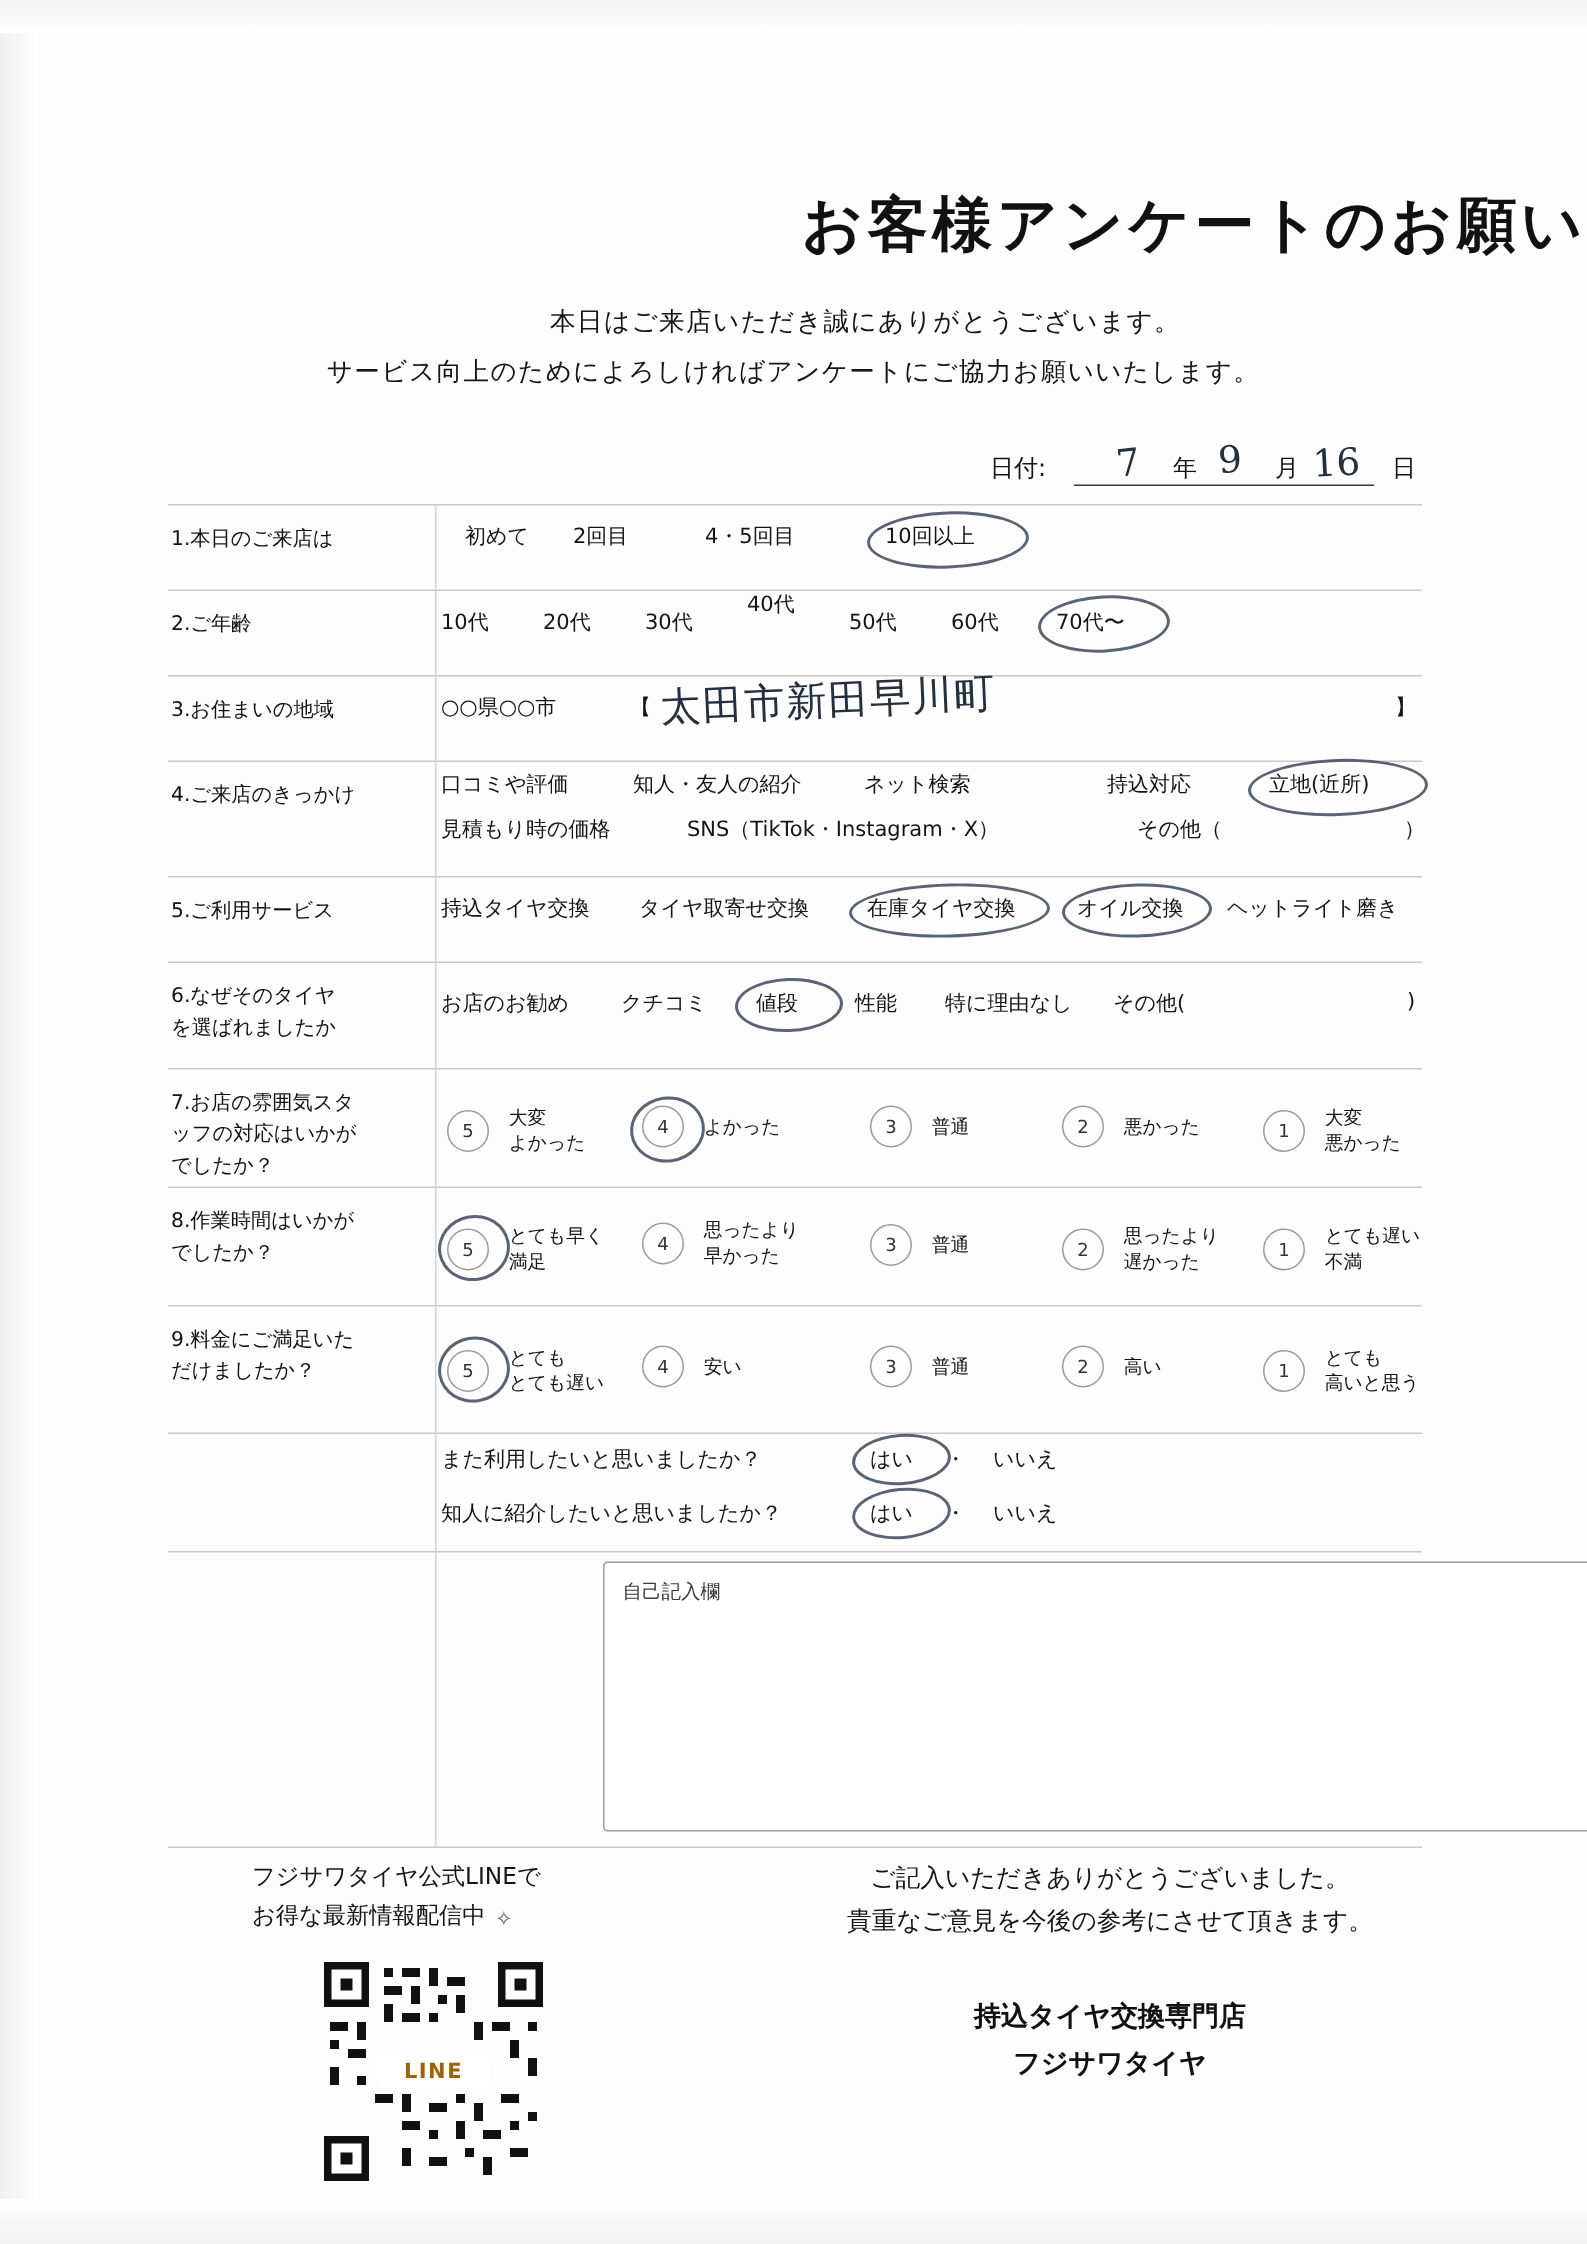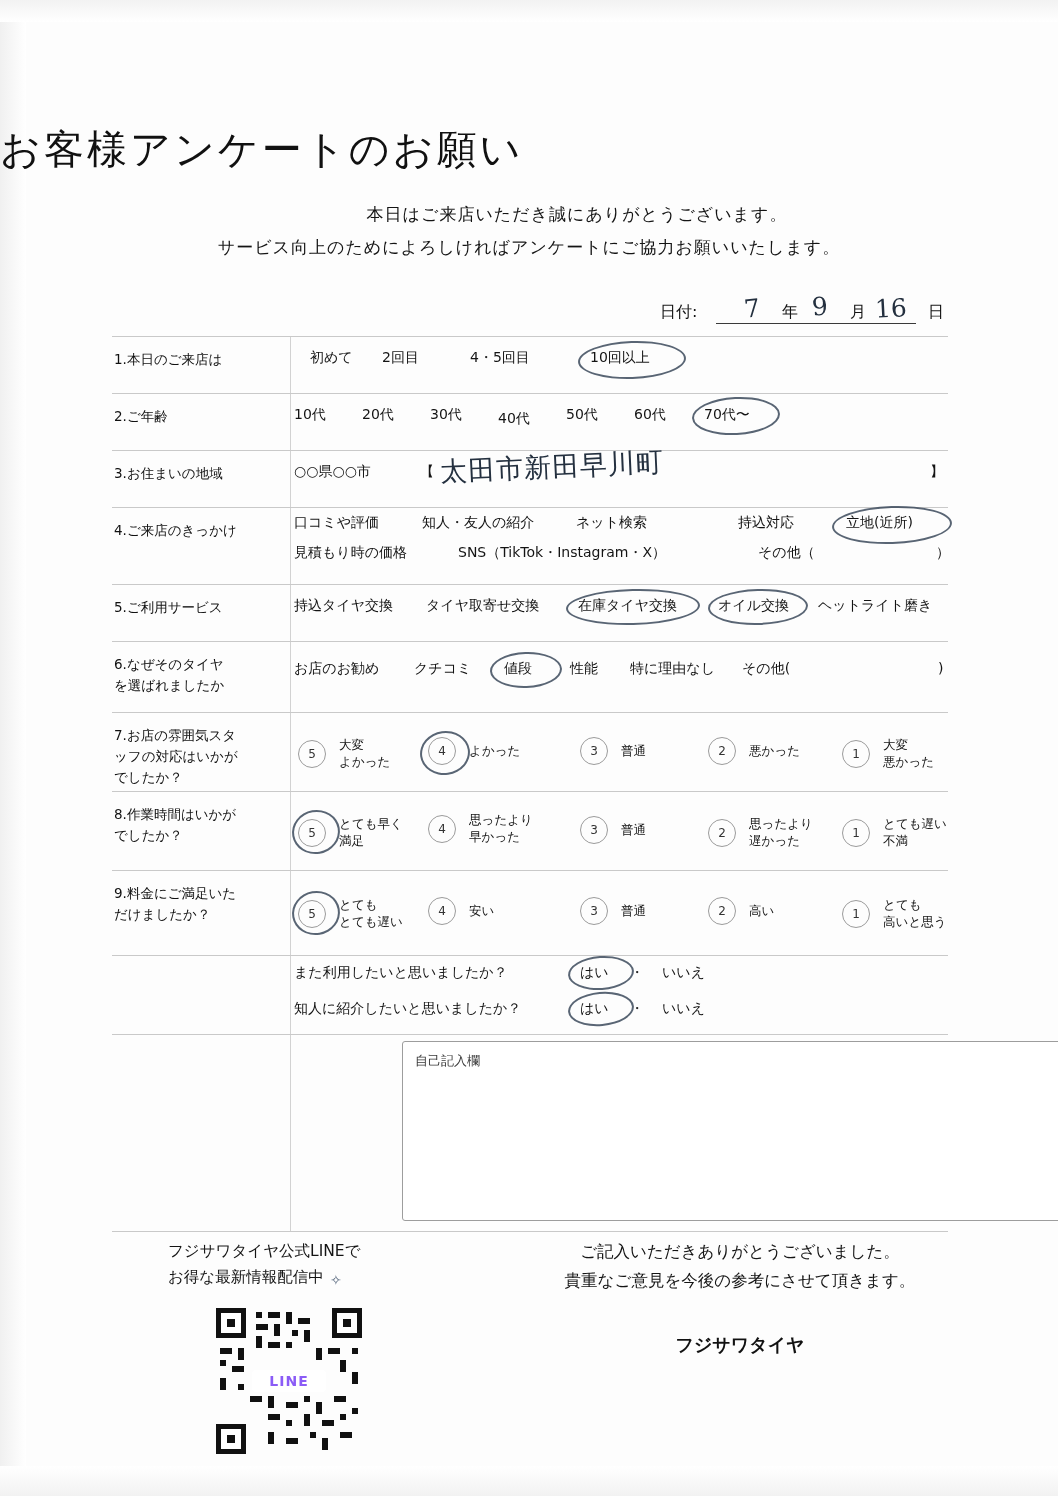--- a/index.html
+++ b/index.html
@@ -16,23 +16,23 @@
     left:0;top:0;width:1058px;height:1496px;
     background:#fdfdfd;
   }
   
   .scan-edge-left{position:absolute;left:0;top:0;width:26px;height:1496px;background:linear-gradient(90deg,#f0f0f0,#ffffff);}
   .scan-edge-top{position:absolute;left:0;top:0;width:1058px;height:22px;background:linear-gradient(180deg,#f2f2f2,#ffffff);}
   .scan-edge-bottom{position:absolute;left:0;bottom:0;width:1058px;height:30px;background:linear-gradient(0deg,#f2f2f2,#ffffff);}
 
   .title{
     position:absolute;left:0;top:122px;width:1058px;
-    text-align:left;
+    text-align:right;
     font-size:40px;letter-spacing:3px;
-    font-weight:normal;
+    font-weight:bold;
     color:#111;
   }
   .lead1{
     position:absolute;left:0;top:203px;width:1058px;text-align:center;
     font-size:17px;letter-spacing:1px;color:#141414;margin-left:48px;
   }
   .lead2{
     position:absolute;left:0;top:236px;width:1058px;text-align:center;
     font-size:17px;letter-spacing:1px;color:#141414;
   }
@@ -93,21 +93,21 @@
   .foot{position:absolute;left:0;top:1238px;width:1058px;}
   .f-left{position:absolute;left:168px;top:0;font-size:15.5px;line-height:1.7;color:#141414;}
   .f-right{position:absolute;left:520px;top:0;width:440px;text-align:center;font-size:16.5px;line-height:1.75;color:#141414;}
   .f-shop{position:absolute;left:520px;top:92px;width:440px;text-align:center;font-size:18px;font-weight:bold;line-height:1.7;color:#111;}
   .qr{position:absolute;left:216px;top:70px;width:146px;height:146px;}
   .qr .cell{position:absolute;background:#111;}
   .qr .finder{position:absolute;border:5px solid #111;background:#fff;width:30px;height:30px;box-sizing:border-box;}
   .qr .finder i{position:absolute;left:6px;top:6px;width:8px;height:8px;background:#111;}
   .qr .line-lbl{
     position:absolute;left:36px;top:62px;width:74px;height:22px;background:#fff;
-    border-radius:4px;text-align:center;font-size:14px;font-weight:bold;letter-spacing:1px;color:#8b5cf6;line-height:22px;
+    border-radius:4px;text-align:center;font-size:14px;font-weight:bold;letter-spacing:1px;color:#a16207;line-height:22px;
   }
   .sparkle{position:absolute;left:330px;top:34px;font-size:14px;color:#5b6b80;}
 </style>
 </head>
 <body>
 
 <div class="sheet">
   <div class="scan-edge-left"></div>
   <div class="scan-edge-top"></div>
   <div class="scan-edge-bottom"></div>
@@ -141,21 +141,21 @@
       </div>
     </div>
 
     <div class="row" style="height:56px">
       <div class="divider"></div>
       <div class="qlabel">2.ご年齢</div>
       <div class="qbody">
         <span class="opt" style="position:absolute;left:4px;top:12px">10代</span>
         <span class="opt" style="position:absolute;left:72px;top:12px">20代</span>
         <span class="opt" style="position:absolute;left:140px;top:12px">30代</span>
-        <span class="opt" style="position:absolute;left:208px;top:16px">40代</span>
+        <span class="opt" style="position:absolute;left:208px;top:0">40代</span>
         <span class="opt" style="position:absolute;left:276px;top:12px">50代</span>
         <span class="opt" style="position:absolute;left:344px;top:12px">60代</span>
         <span class="opt" style="position:absolute;left:414px;top:12px">70代〜</span>
         <span class="circ" style="left:402px;top:3px;width:84px;height:34px;transform:rotate(-3deg)"></span>
       </div>
     </div>
 
     <div class="row" style="height:56px">
       <div class="divider"></div>
       <div class="qlabel">3.お住まいの地域</div>
@@ -425,16 +425,17 @@
       <div class="cell" style="left:136px;top:64px;width:6px;height:12px"></div>
       <div class="cell" style="left:136px;top:100px;width:6px;height:6px"></div>
       <div class="line-lbl">LINE</div>
     </div>
 
     <div class="f-right">
       <div>ご記入いただきありがとうございました。</div>
       <div>貴重なご意見を今後の参考にさせて頂きます。</div>
     </div>
     <div class="f-shop">
+      <div>持込タイヤ交換専門店</div>
       <div>フジサワタイヤ</div>
     </div>
   </div>
 </div>
 
 </body></html>

